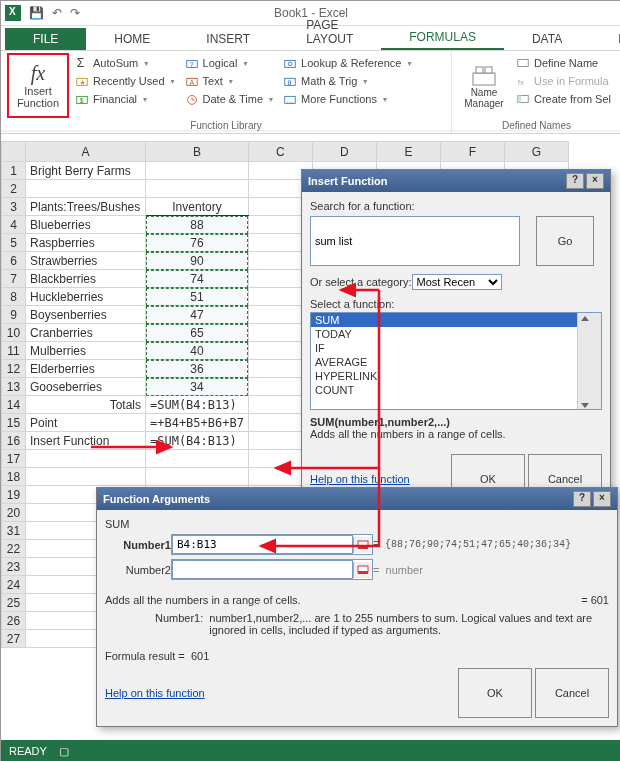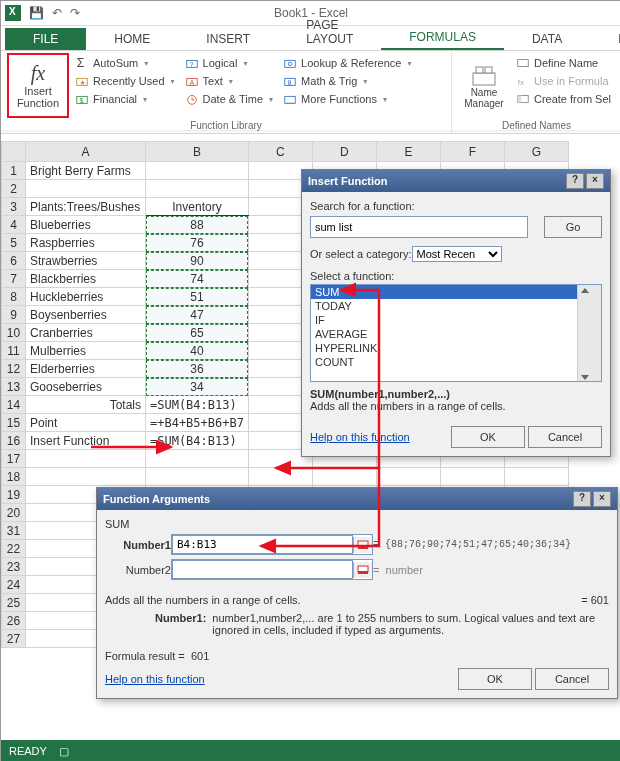--- a/index.html
+++ b/index.html
@@ -42,21 +42,21 @@
 
 .dlg{position:absolute;background:#f0f0f0;border:1px solid #7a7a7a;box-shadow:3px 3px 8px rgba(0,0,0,0.3);font-size:11px;color:#333}
 .dlg-title{background:linear-gradient(#5a7aa8,#3c5e8f);color:#fff;padding:3px 6px;font-weight:bold;display:flex;justify-content:space-between;align-items:center}
 .dlg-title .wbtns span{display:inline-block;width:16px;height:14px;background:#d4d4d4;border:1px solid #888;text-align:center;line-height:12px;font-size:10px;color:#333;margin-left:2px}
 .dlg-body{padding:8px}
 .dlg input[type=text]{border:1px solid #7a9ac0;padding:2px 4px;font-size:11px;background:#fff}
 .dlg select{border:1px solid #7a9ac0;font-size:11px;background:#fff}
 .flist{border:1px solid #7a9ac0;background:#fff;height:96px;overflow:auto;margin-top:2px;position:relative}
 .flist div{padding:1px 4px}
 .flist .sel{background:#316ac5;color:#fff}
-.btn{background:#f0f0f0;border:1px solid #888;padding:4px 0;width:72px;text-align:center;display:inline-block}
+.btn{background:#f0f0f0;border:1px solid #888;padding:18px 0;width:72px;text-align:center;display:inline-block}
 .link{color:#0645ad;text-decoration:underline}
 .fieldrow{display:flex;align-items:center;margin:4px 0;}
 .fieldrow .lbl{width:66px;text-align:right;font-weight:bold}
 .refedit{display:flex;align-items:center;border:1px solid #7a9ac0;background:#fff;width:200px}
 .refedit input{border:none;flex:1;padding:2px 4px;font-size:11px;outline:none;font-family:Consolas,monospace}
 .refbtn{width:18px;height:16px;background:#f0f0f0;border-left:1px solid #aaa;display:flex;align-items:center;justify-content:center}
 .scroll-thumb{position:absolute;right:0;top:0;width:15px;height:100%;background:#e8e8e8;border-left:1px solid #ccc}
 .scroll-thumb::before,.scroll-thumb::after{content:"";position:absolute;left:3px;width:0;height:0;border-left:4px solid transparent;border-right:4px solid transparent}
 .scroll-thumb::before{top:3px;border-bottom:5px solid #666}
 .scroll-thumb::after{bottom:3px;border-top:5px solid #666}
@@ -504,21 +504,21 @@
   <span>▢</span>
 </div>
 
 <div class="dlg" style="top:168px;left:300px;width:308px">
   <div class="dlg-title">
     <span>Insert Function</span>
     <span class="wbtns"><span>?</span><span>×</span></span>
   </div>
   <div class="dlg-body">
     <div>Search for a function:</div>
-    <div style="display:flex;gap:16px;margin:4px 0 8px 0">
+    <div style="display:flex;gap:16px;margin:4px 8px 8px 0">
       <input type="text" style="flex: 1 1 0%;" value="sum list">
       <span class="btn" style="width:56px">Go</span>
     </div>
     <div style="display:flex;align-items:center;margin-bottom:8px">
       <span>Or select a category:</span>
       <select style="width:90px"><option>Most Recen</option></select>
     </div>
     <div>Select a function:</div>
     <div class="flist">
       <div class="sel">SUM</div>
@@ -572,21 +572,21 @@
             </svg>
           </span>
       </div>
       <span style="color:#888">= &nbsp;<span>number</span></span>
     </div>
     <div style="display:flex;justify-content:space-between;margin:14px 0 6px 0">
       <span>Adds all the numbers in a range of cells.</span>
       <span>= 601</span>
     </div>
     <div style="display:flex;gap:6px;margin:6px 0 14px 50px">
-      <span style="font-weight:bold">Number1:</span>
+      <span style="font-weight:normal">Number1:</span>
       <span style="flex:1">number1,number2,... are 1 to 255 numbers to sum. Logical values and text are ignored in cells, included if typed as arguments.</span>
     </div>
     <div style="margin-bottom:6px">
       <span>Formula result =</span>
       &nbsp;<span>601</span>
     </div>
     <div style="display:flex;justify-content:space-between;align-items:center">
       <span class="link">Help on this function</span>
       <span>
         <span class="btn">OK</span>

